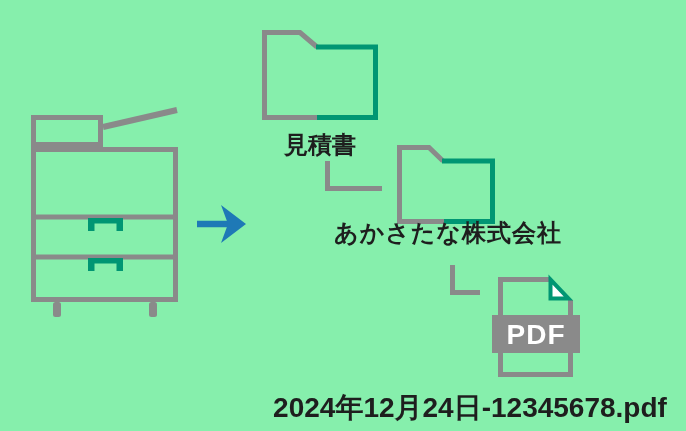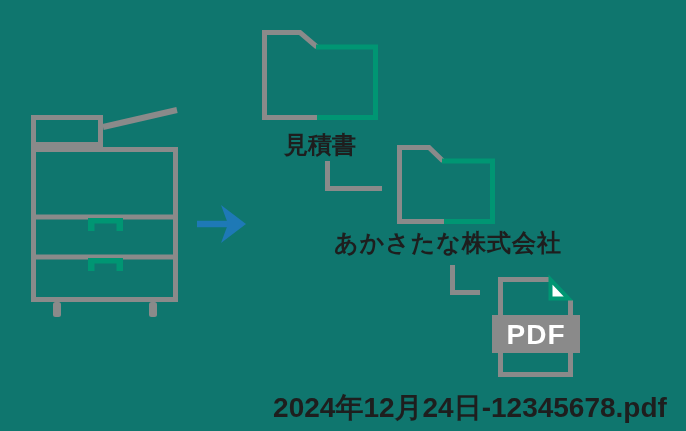--- a/index.html
+++ b/index.html
@@ -5,21 +5,21 @@
   :root{
     --gray:#8a8a8a;
     --green:#009673;
     --blue:#1e79b6;
     --text:#1e1e1e;
   }
   html,body{margin:0;padding:0;background:#ffffff;}
   .stage{
     position:relative;
     width:686px;height:431px;
-    background:#0f766e;
+    background:#86efac;
     overflow:hidden;
     font-family:"Liberation Sans","DejaVu Sans",sans-serif;
   }
   .abs{position:absolute;}
   
   .printer{left:24px;top:103px;}
   .stroke-gray{stroke:var(--gray);fill:none;stroke-linejoin:miter;stroke-linecap:butt;}
   .fill-gray{fill:var(--gray);}
   .fill-green{fill:var(--green);}
   .stroke-green{stroke:var(--green);fill:#ffffff;stroke-linejoin:miter;}
@@ -42,21 +42,21 @@
     text-anchor:middle;
   }
   
   .label{
     color:var(--text);
     font-weight:bold;
     text-align:center;
     white-space:nowrap;
   }
   .label1{left:246px;top:129px;width:148px;font-size:24px;}
-  .label2{left:326px;top:227px;width:244px;font-size:24px;letter-spacing:1px;}
+  .label2{left:326px;top:217px;width:244px;font-size:24px;letter-spacing:1px;}
   .filename{left:250px;top:389px;width:440px;font-size:28px;letter-spacing:0;}
 </style>
 </head>
 <body>
 
 <div class="stage">
 
   <svg class="abs printer" width="165" height="220" viewBox="0 0 165 220">
 
     <line class="stroke-gray" x1="79" y1="24" x2="153" y2="7" stroke-width="6" stroke-linecap="round"></line>

